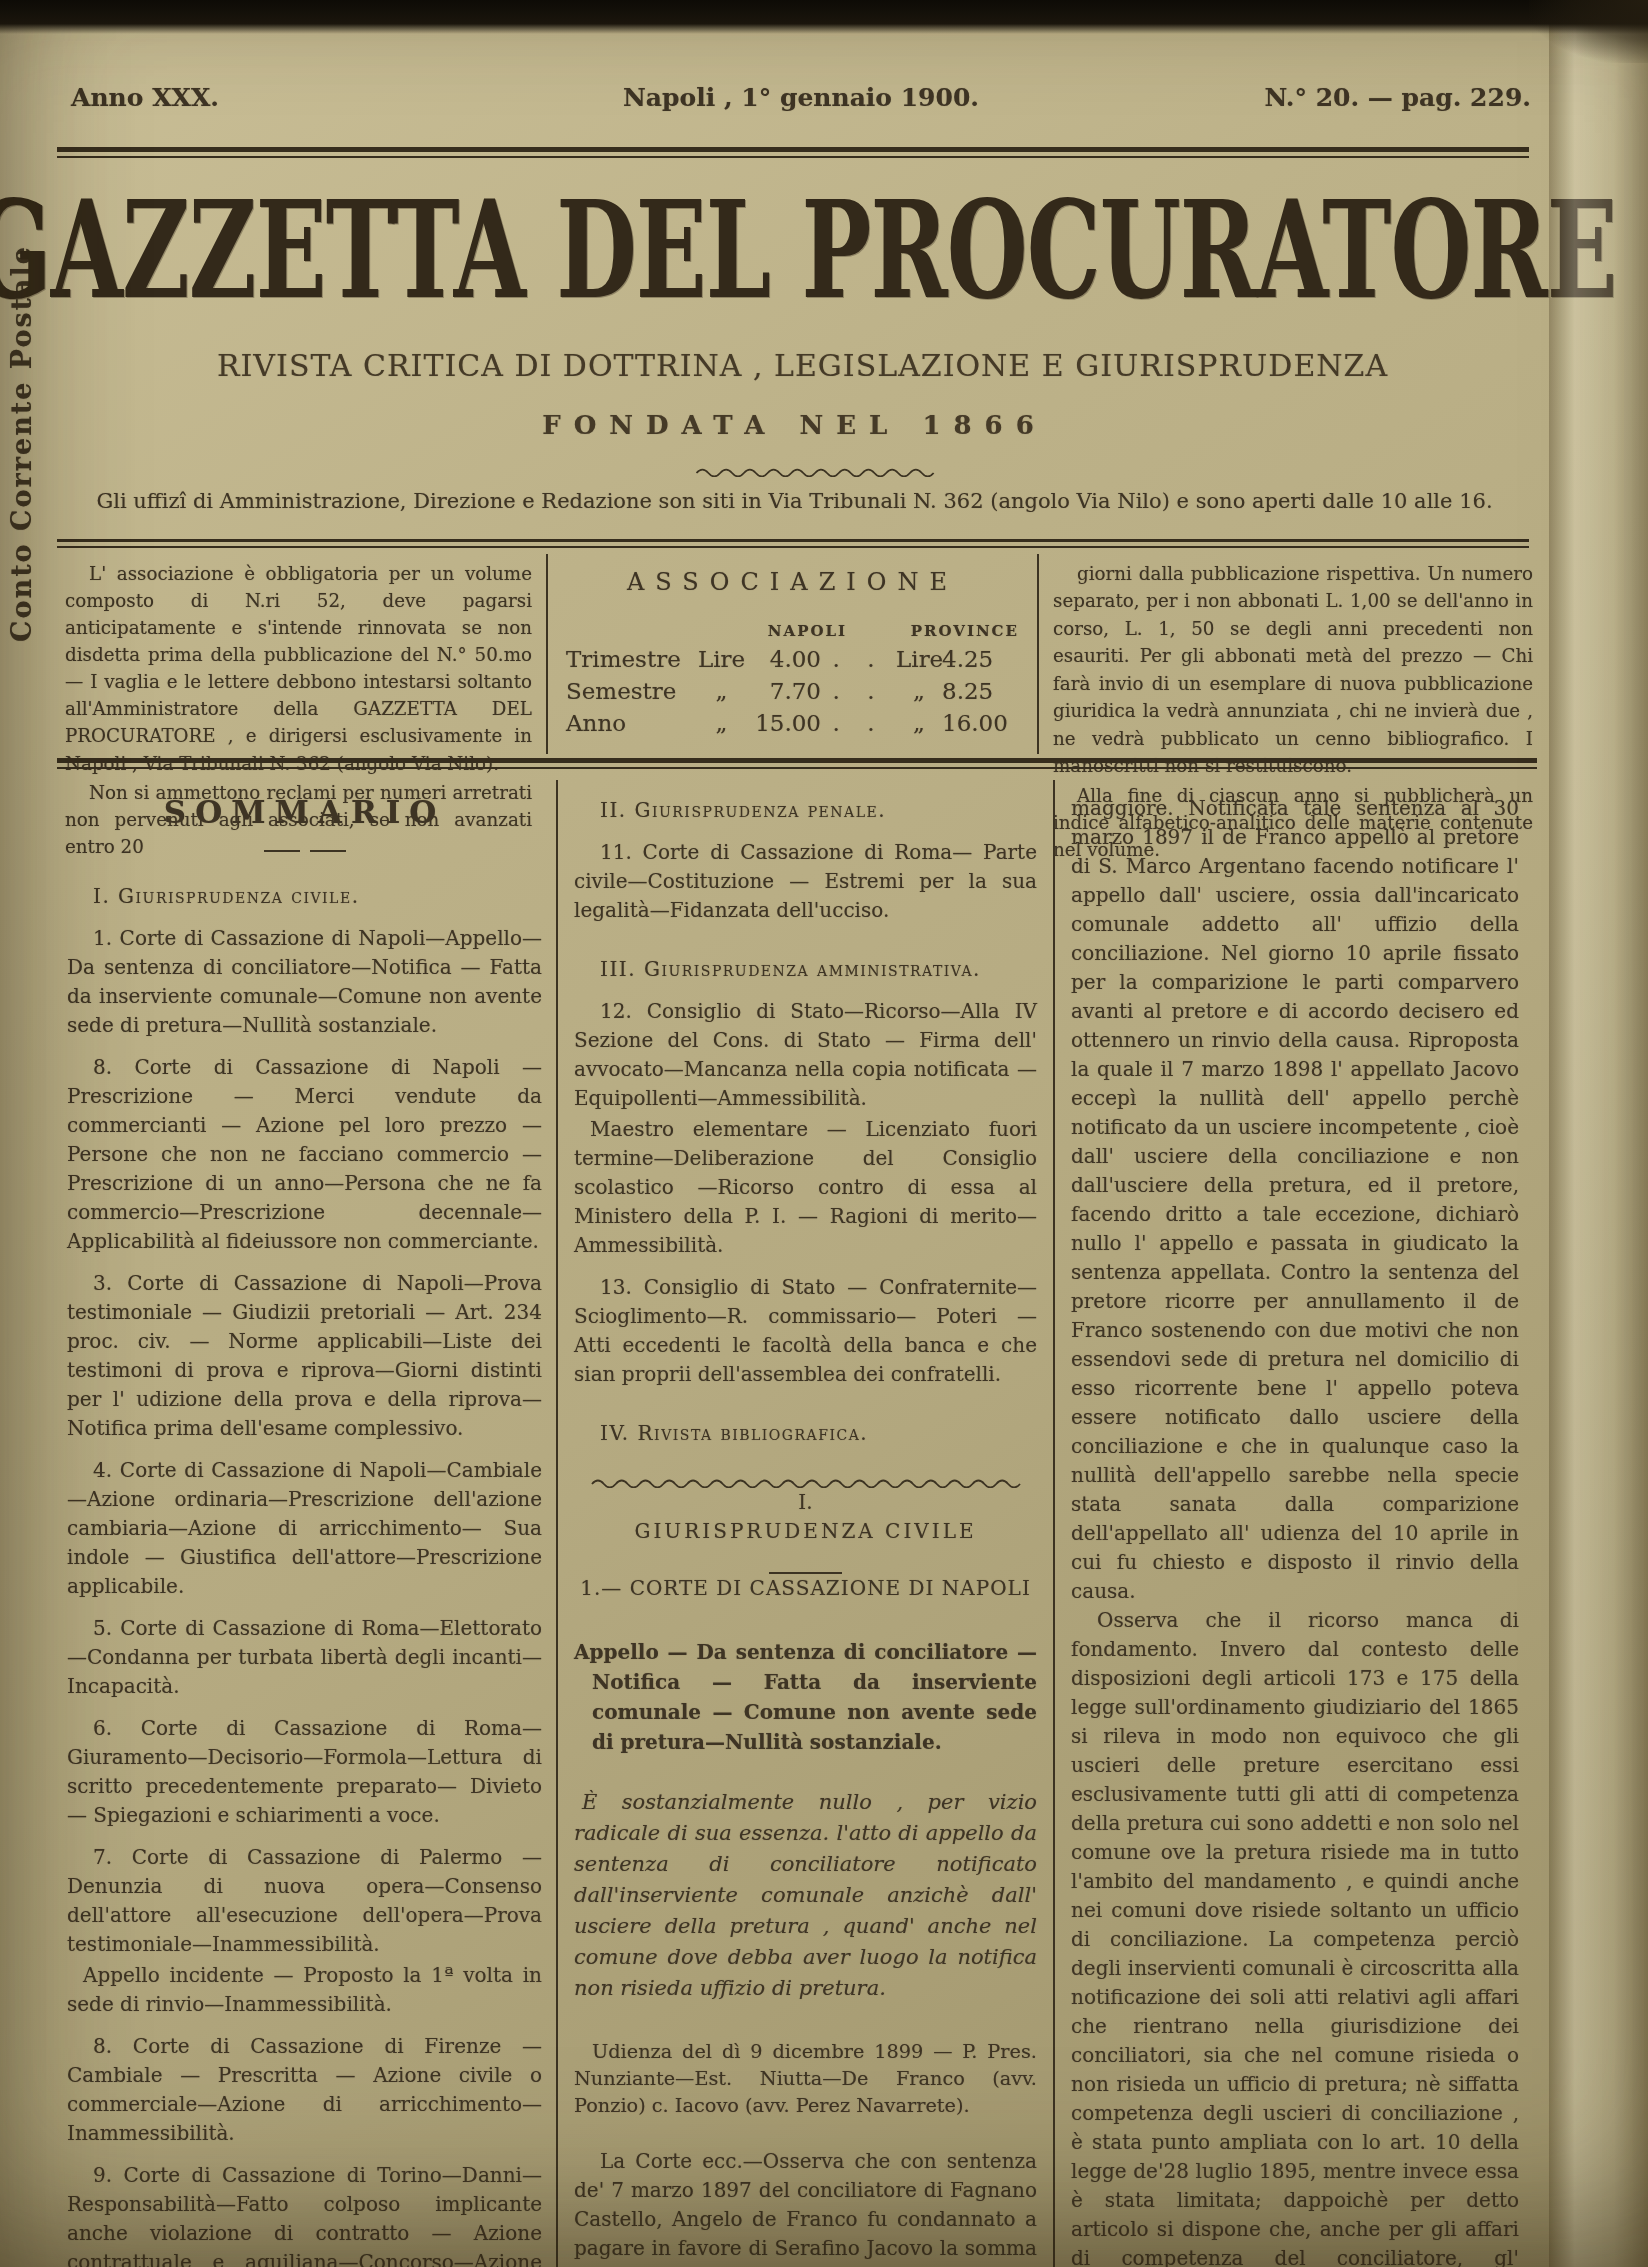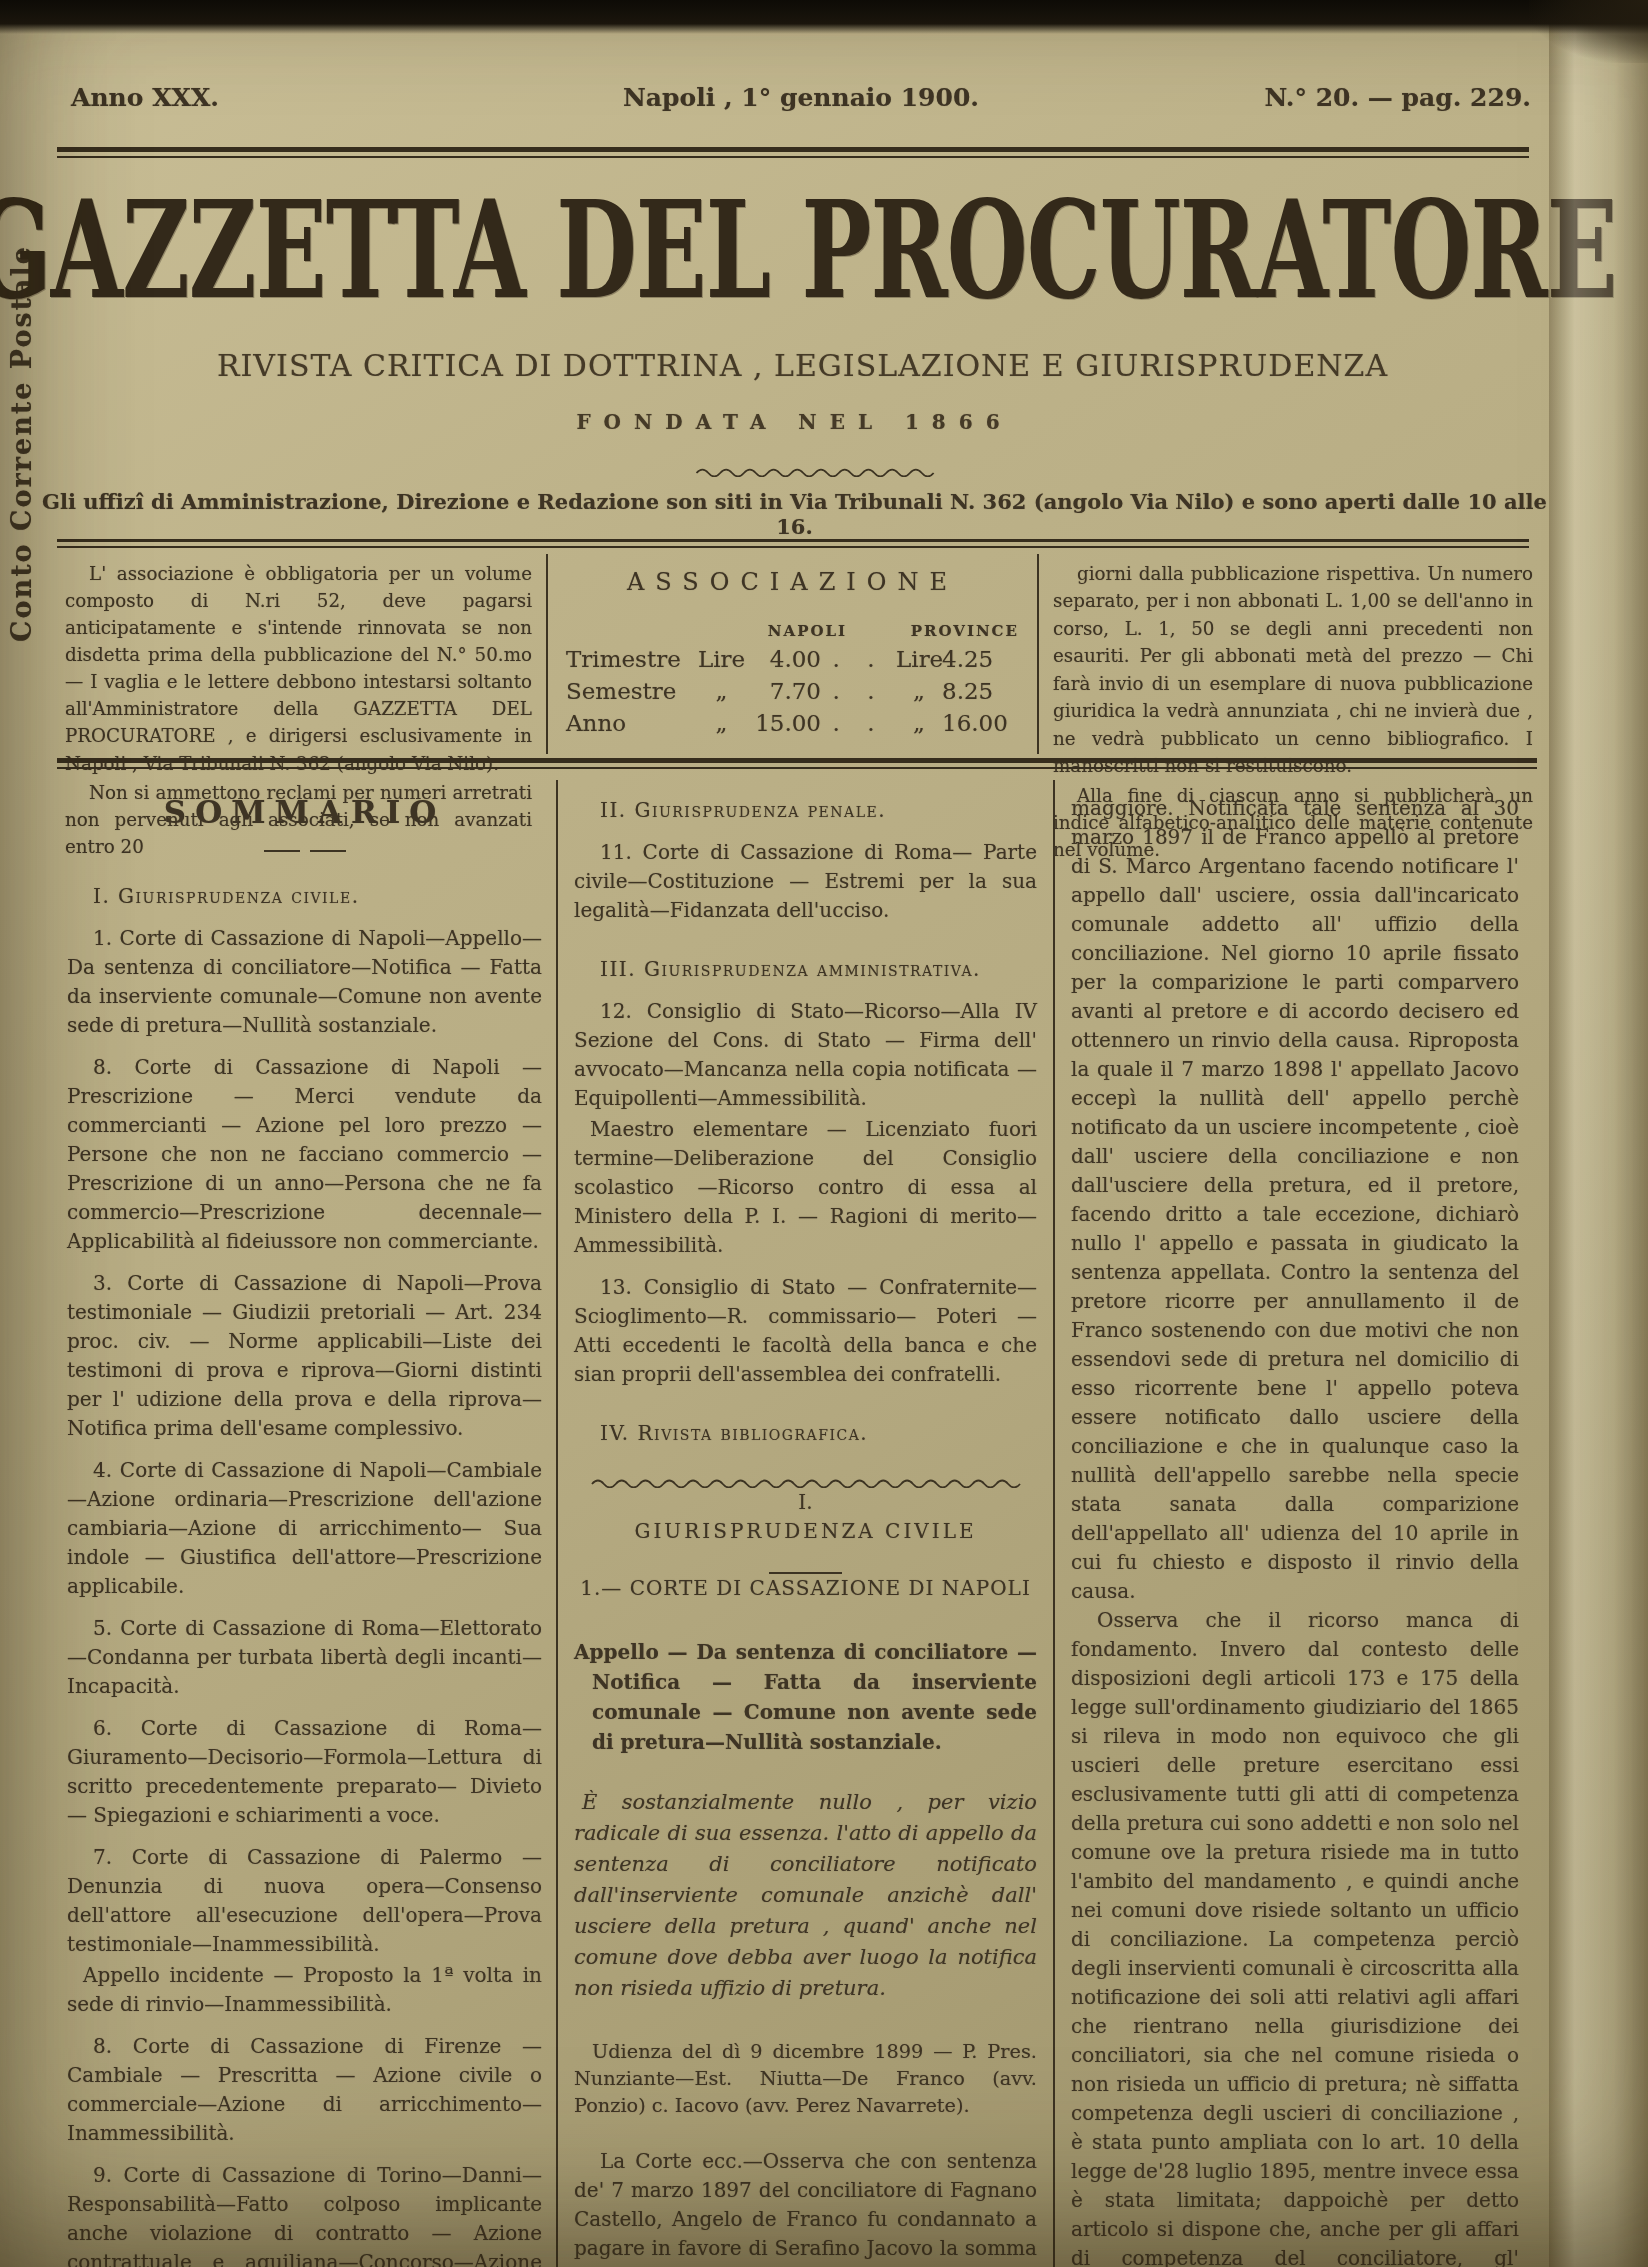--- a/index.html
+++ b/index.html
@@ -29,25 +29,25 @@
   .rule-a{position:absolute;left:57px;right:119px;top:147px;height:4px;
     border-top:5px solid #362d1d;border-bottom:2px solid #362d1d;}
 
   
   .masthead{position:absolute;left:0;right:59px;top:166px;height:166px;display:flex;
     align-items:center;justify-content:center;}
   .masthead .t{font-weight:bold;font-size:93px;line-height:1;white-space:nowrap;
     transform:scaleY(1.45);letter-spacing:-1px;color:#33291a;text-shadow:1px 1px 0 rgba(51,41,26,0.35);}
   .subtitle{position:absolute;left:16px;right:59px;top:348px;text-align:center;font-size:30px;
     letter-spacing:1px;color:#453a27;}
-  .founded{position:absolute;left:0;right:59px;top:410px;text-align:center;font-size:20px;
+  .founded{position:absolute;left:0;right:59px;top:410px;text-align:center;font-size:26px;
     letter-spacing:13px;font-weight:bold;color:#453a27;}
   .wavy1{position:absolute;left:50%;top:465px;transform:translateX(-52%);}
   .address{position:absolute;left:30px;right:89px;top:489px;text-align:center;
-    font-weight:bold;font-size:21px;}
+    font-weight:normal;font-size:21px;}
   .rule-b{position:absolute;left:57px;right:119px;top:539px;height:4px;
     border-top:3px solid #362d1d;border-bottom:2px solid #362d1d;}
 
   
   .substrip{position:absolute;left:61px;right:111px;top:554px;height:200px;display:flex;}
   .substrip .vsep{width:2px;background:#3c3322;}
   .sub-left{width:467px;padding:6px 14px 0 4px;font-size:18.3px;line-height:1.48;text-align:justify;}
   .sub-left p,.sub-right p{margin:0;}
   .sub-left p+p,.sub-right p+p{margin-top:2px;}
   .sub-left p,.sub-right p{text-indent:24px;}

